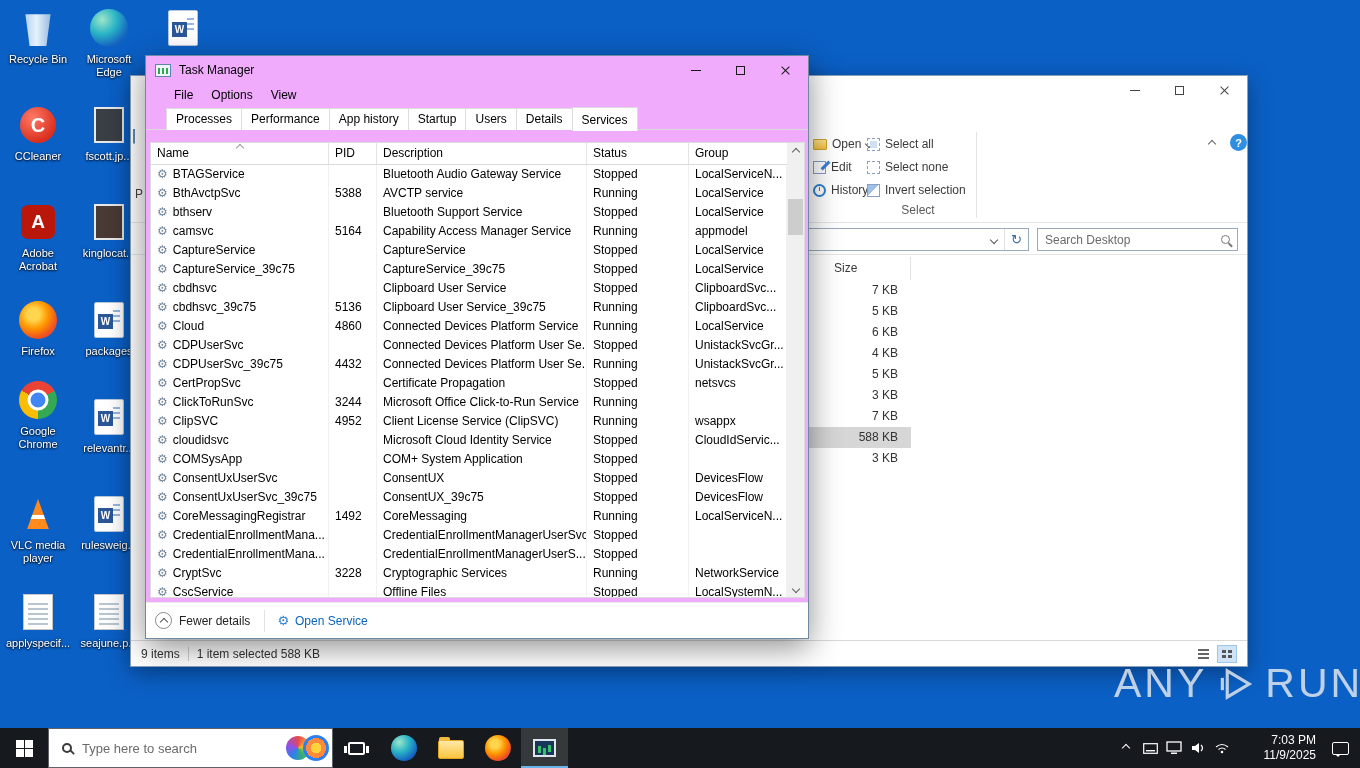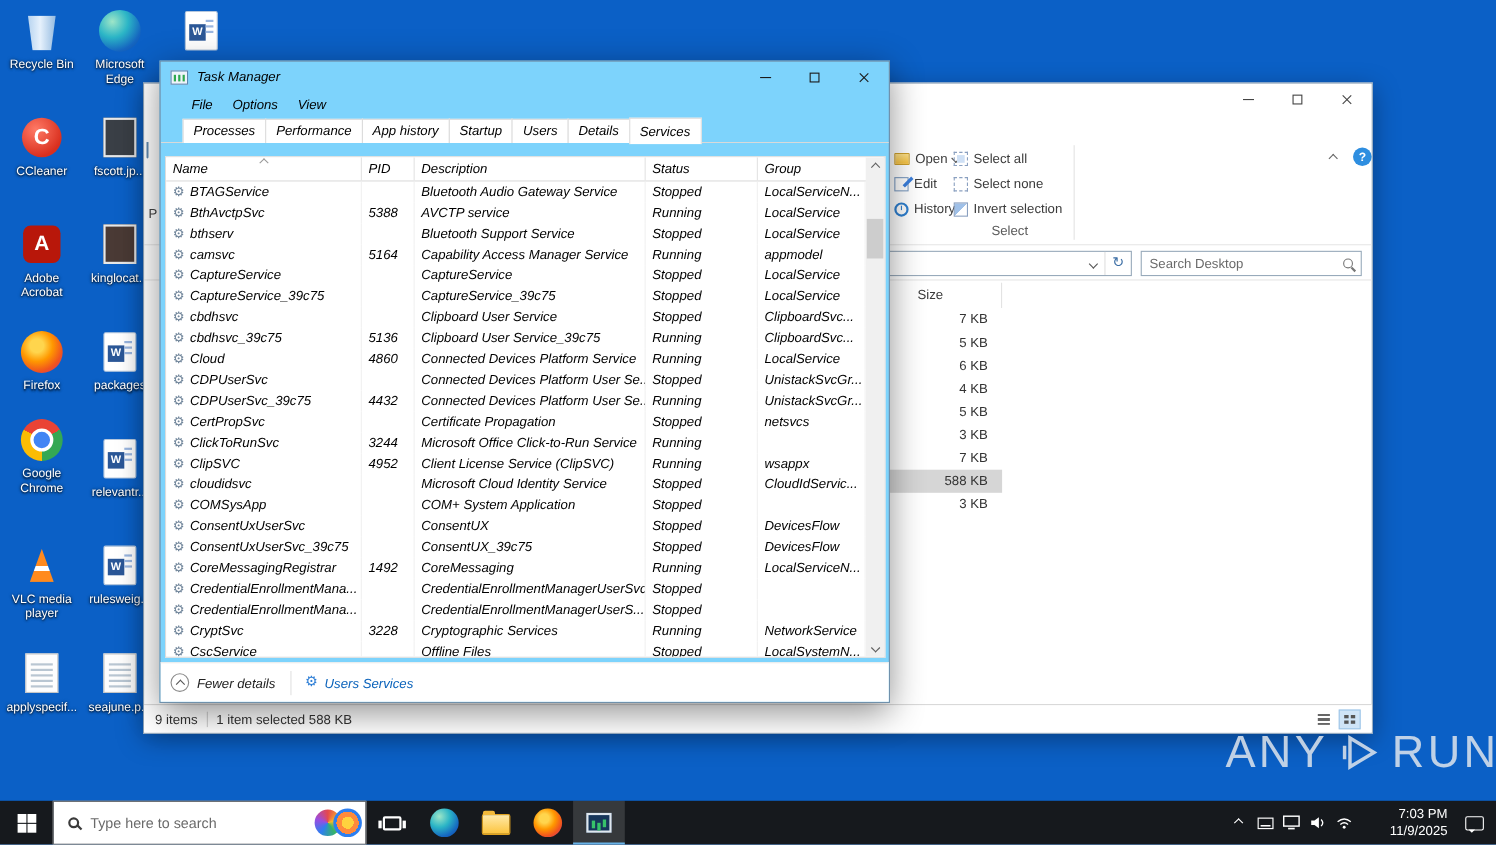--- a/index.html
+++ b/index.html
@@ -80,21 +80,21 @@
   .ex-status{position:absolute;left:0;right:0;bottom:0;height:26px;background:#fff;border-top:1px solid #d9d9d9;display:flex;align-items:center;padding:0 10px;gap:8px;color:#333;}
   .status-sep{width:1px;height:14px;background:#d0d0d0;}
   .view-toggles{margin-left:auto;display:flex;gap:4px;}
   .vt{width:20px;height:18px;display:flex;align-items:center;justify-content:center;border:1px solid transparent;}
   .vt.active{background:#cfe4f7;border-color:#9fc6e8;}
   .vt-lines{width:11px;height:10px;background:repeating-linear-gradient(180deg,#666 0 2px,transparent 2px 4px);}
   .vt-thumbs{width:10px;height:8px;position:relative;}
   .vt-thumbs::before{content:"";position:absolute;left:0;top:0;width:4px;height:3px;background:#555;box-shadow:6px 0 0 #555,0 5px 0 #555,6px 5px 0 #555;}
 
   
-  .tm{position:absolute;left:145px;top:55px;width:664px;height:584px;background:#7dd3fc;border:1px solid #6e8aa3;box-shadow:0 8px 30px rgba(0,0,0,.45);z-index:3;font-size:12px;color:#000;font-style:italic;}
+  .tm{position:absolute;left:145px;top:55px;width:664px;height:584px;background:#f0abfc;border:1px solid #6e8aa3;box-shadow:0 8px 30px rgba(0,0,0,.45);z-index:3;font-size:12px;color:#000;}
   .tm-titlebar{position:absolute;left:0;top:0;right:0;height:28px;display:flex;align-items:center;}
   .tm-appicon{margin-left:9px;width:16px;height:13px;border:1px solid #5a87b0;background:#eef4fa;position:relative;flex:none;}
   .tm-appicon::before{content:"";position:absolute;left:2px;bottom:2px;width:2px;height:6px;background:#2fa84f;box-shadow:4px 0 0 #2fa84f,8px 0 0 #2fa84f;}
   .tm-title{margin-left:8px;}
   .tm-winbtns{margin-left:auto;display:flex;color:#1a1a1a;}
   .tm-menubar{position:absolute;left:0;top:28px;right:0;height:21px;display:flex;align-items:center;padding-left:19px;}
   .tm-menu-item{padding:2px 9px;}
   .tm-tabstrip{position:absolute;left:0;top:49px;right:0;height:25px;display:flex;align-items:flex-end;padding:0 20px;box-shadow:inset 0 -1px 0 #d9d9d9;}
   .tm-tab{border:1px solid #dcdcdc;border-bottom:none;background:#fff;padding:3px 9px 4px;margin-right:-1px;position:relative;}
   .tm-tab.active{padding-top:5px;margin-bottom:-1px;z-index:2;}
@@ -637,21 +637,21 @@
     </div>
 
     <div class="tm-footer">
       <span class="fewer">
         <span class="fd-circle"></span>
         <span>Fewer details</span>
       </span>
       <span class="footer-divider"></span>
       <span class="open-services">
         <span class="gear-blue">⚙</span>
-        <span>Users Services</span>
+        <span>Open Service</span>
       </span>
     </div>
   </div>
 
   <div class="watermark">
     <span>ANY</span>
     <svg width="42" height="42" viewBox="0 0 24 24">
       <path d="M7 4.5 L19.5 12 L7 19.5 Z" fill="none" stroke="currentColor" stroke-width="1.8"></path>
       <path d="M4.2 8.5 L4.2 15.5" stroke="currentColor" stroke-width="1.8"></path>
     </svg>

